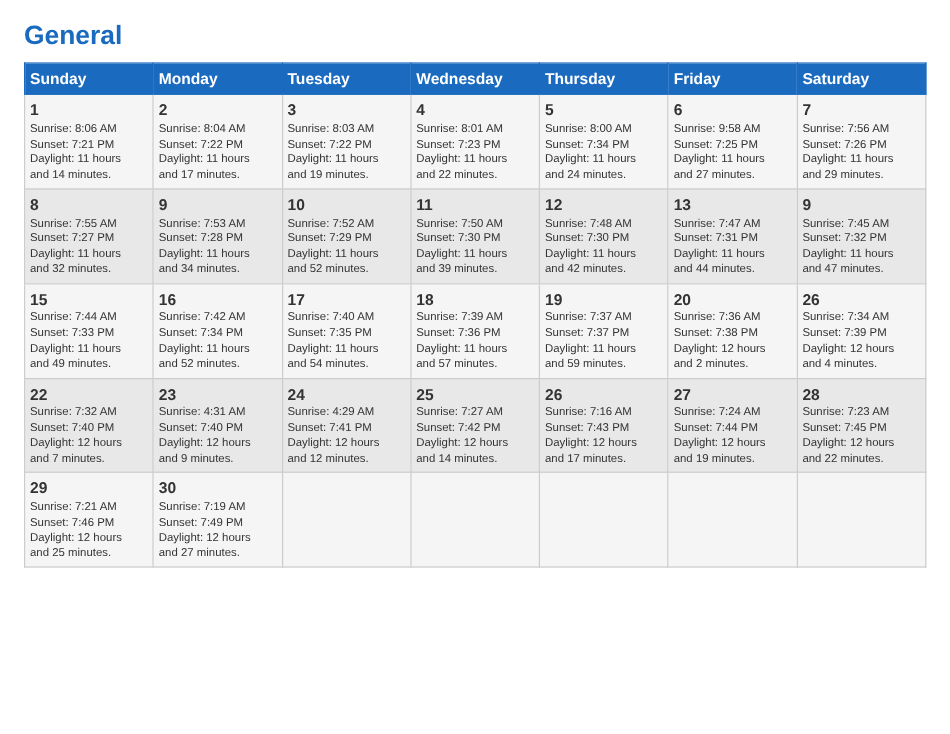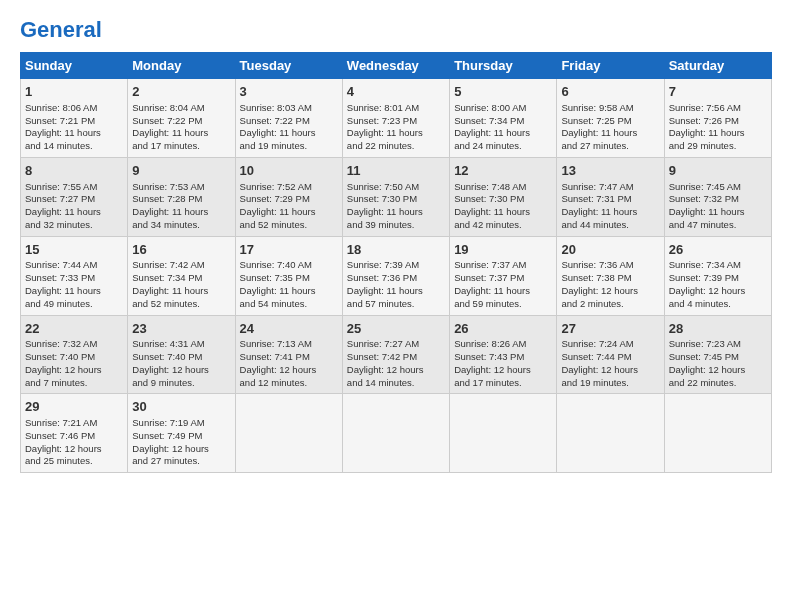--- a/index.html
+++ b/index.html
@@ -283,35 +283,35 @@
           </td>
           <td>
             <span class="day-num">23</span>
             <div>Sunrise: 4:31 AM</div>
             <div>Sunset: 7:40 PM</div>
             <div>Daylight: 12 hours</div>
             <div>and 9 minutes.</div>
           </td>
           <td>
             <span class="day-num">24</span>
-            <div>Sunrise: 7:13 AM</div>
+            <div>Sunrise: 4:29 AM</div>
             <div>Sunset: 7:41 PM</div>
             <div>Daylight: 12 hours</div>
             <div>and 12 minutes.</div>
           </td>
           <td>
             <span class="day-num">25</span>
             <div>Sunrise: 7:27 AM</div>
             <div>Sunset: 7:42 PM</div>
             <div>Daylight: 12 hours</div>
             <div>and 14 minutes.</div>
           </td>
           <td>
             <span class="day-num">26</span>
-            <div>Sunrise: 8:26 AM</div>
+            <div>Sunrise: 7:16 AM</div>
             <div>Sunset: 7:43 PM</div>
             <div>Daylight: 12 hours</div>
             <div>and 17 minutes.</div>
           </td>
           <td>
             <span class="day-num">27</span>
             <div>Sunrise: 7:24 AM</div>
             <div>Sunset: 7:44 PM</div>
             <div>Daylight: 12 hours</div>
             <div>and 19 minutes.</div>

